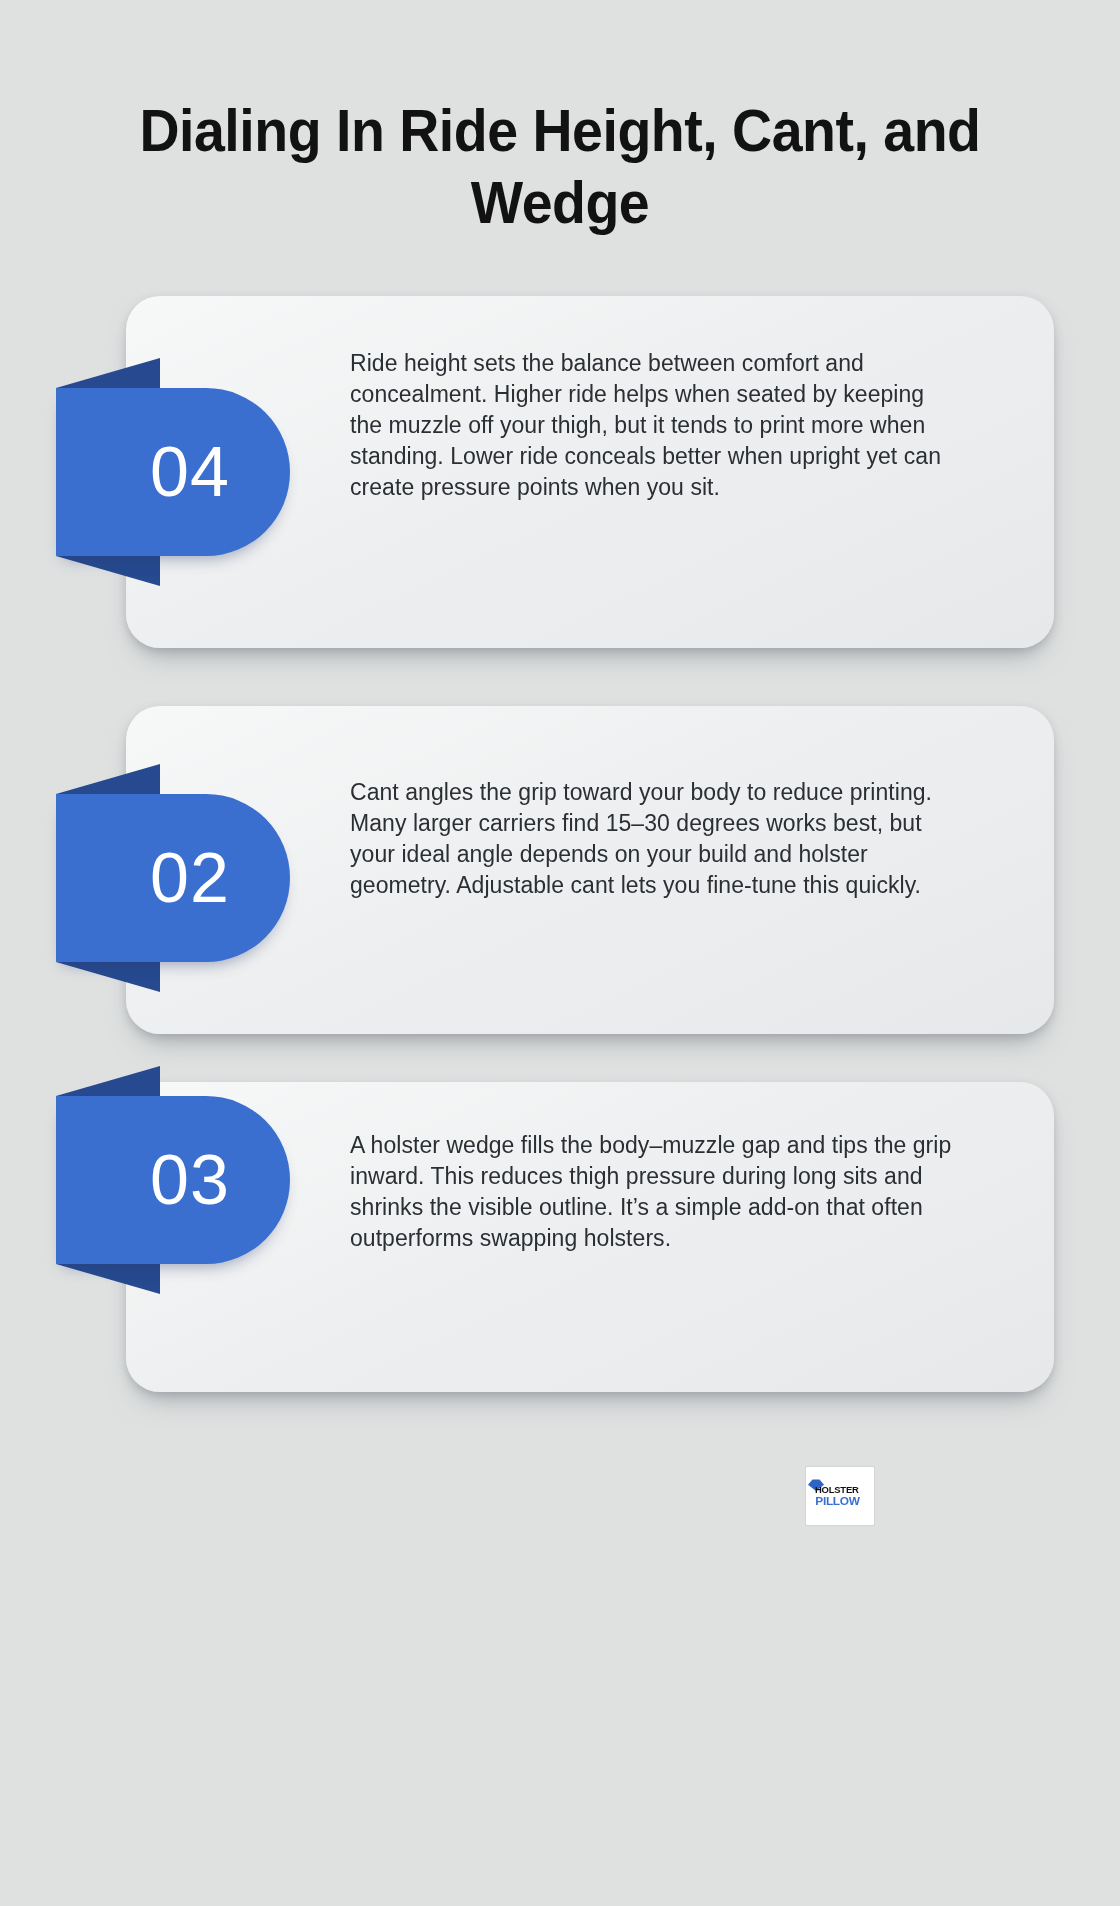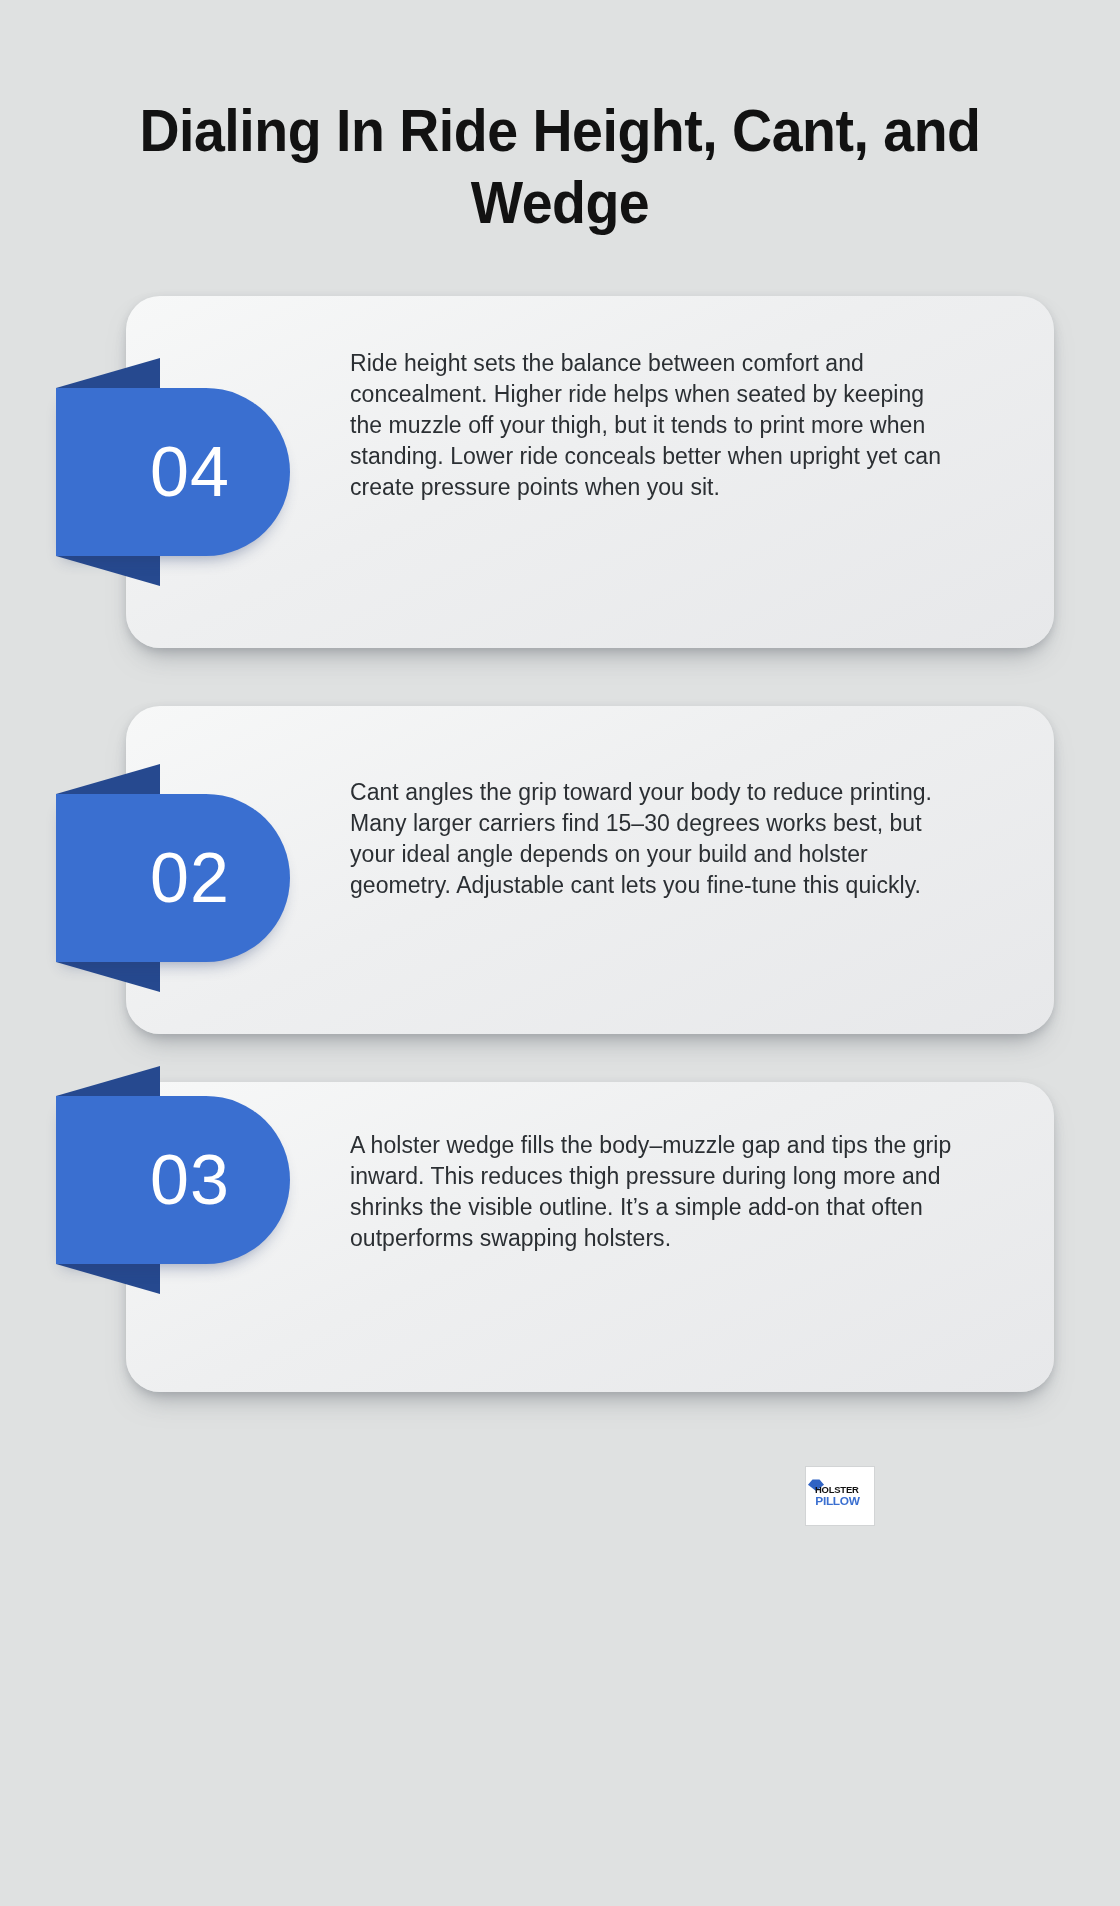--- a/index.html
+++ b/index.html
@@ -219,21 +219,21 @@
       <div class="ribbon" style="top:782px;margin-top:12px;">
         <div class="ribbon-fold-top"></div>
         <div class="ribbon-fold-bottom"></div>
         <div class="ribbon-body"></div>
         <div class="ribbon-num">02</div>
       </div>
     </div>
 
     <div class="card-block" style="top:0">
       <div class="card" style="top:1082px;height:310px;">
-        <div class="card-text" style="top:48px;">A holster wedge fills the body–muzzle gap and tips the grip inward. This reduces thigh pressure during long more and shrinks the visible outline. It’s a simple add-on that often outperforms swapping holsters.</div>
+        <div class="card-text" style="top:48px;">A holster wedge fills the body–muzzle gap and tips the grip inward. This reduces thigh pressure during long sits and shrinks the visible outline. It’s a simple add-on that often outperforms swapping holsters.</div>
       </div>
       <div class="ribbon" style="top:1096px;">
         <div class="ribbon-fold-top"></div>
         <div class="ribbon-fold-bottom"></div>
         <div class="ribbon-body"></div>
         <div class="ribbon-num">03</div>
       </div>
     </div>
 
   </div>

